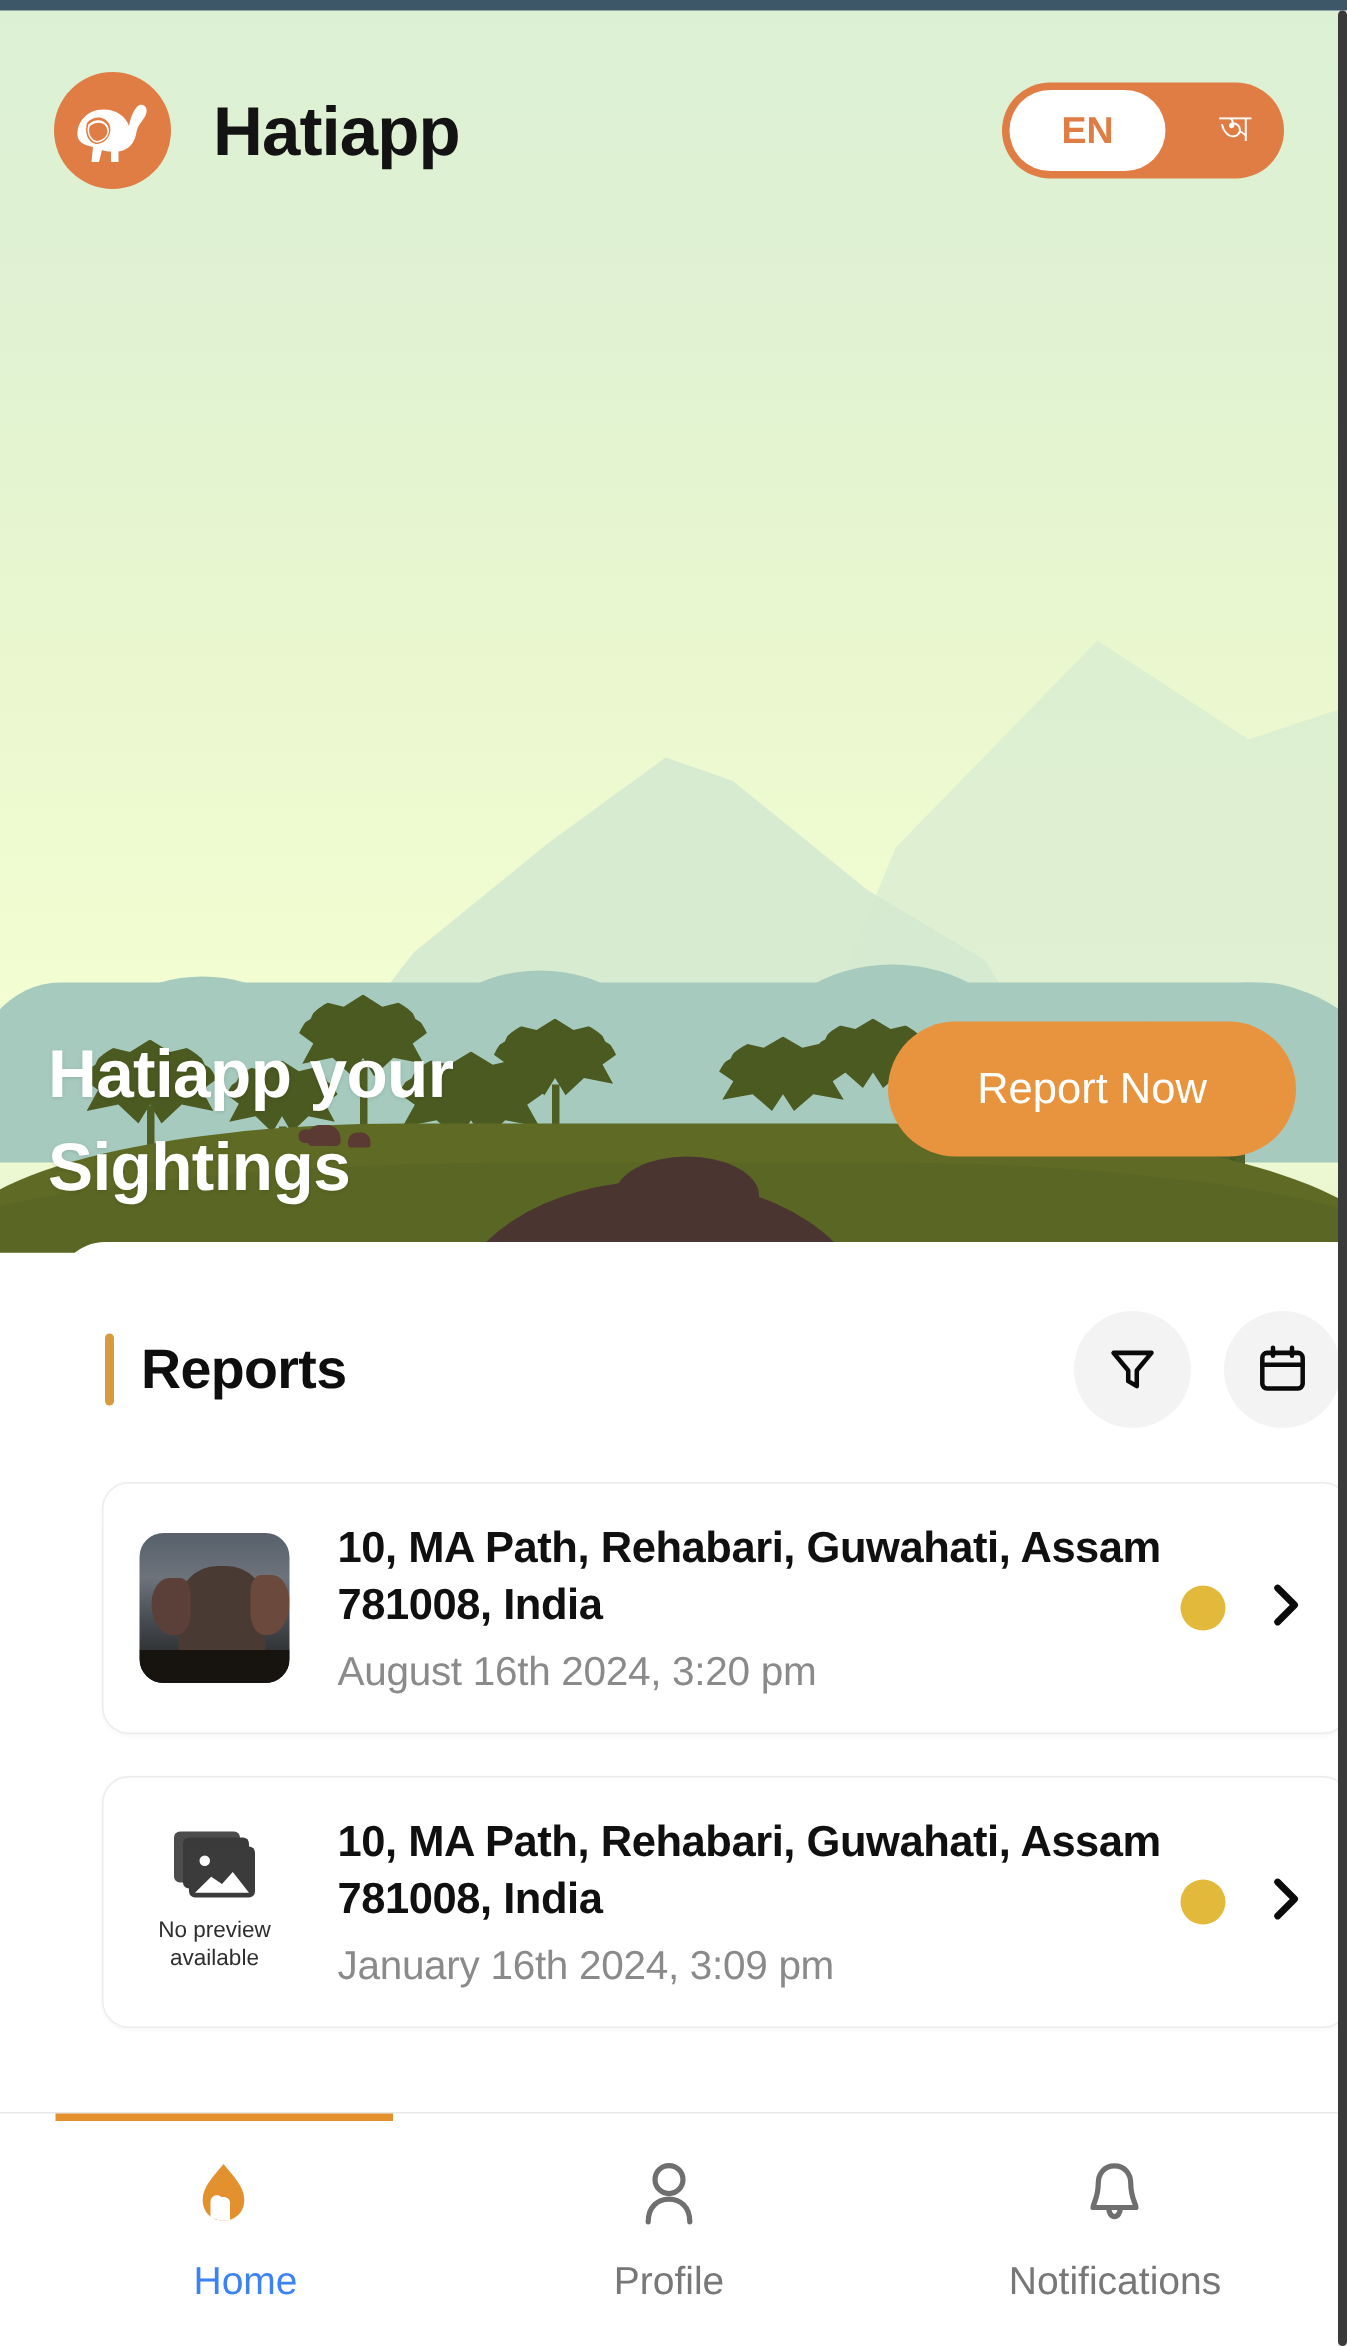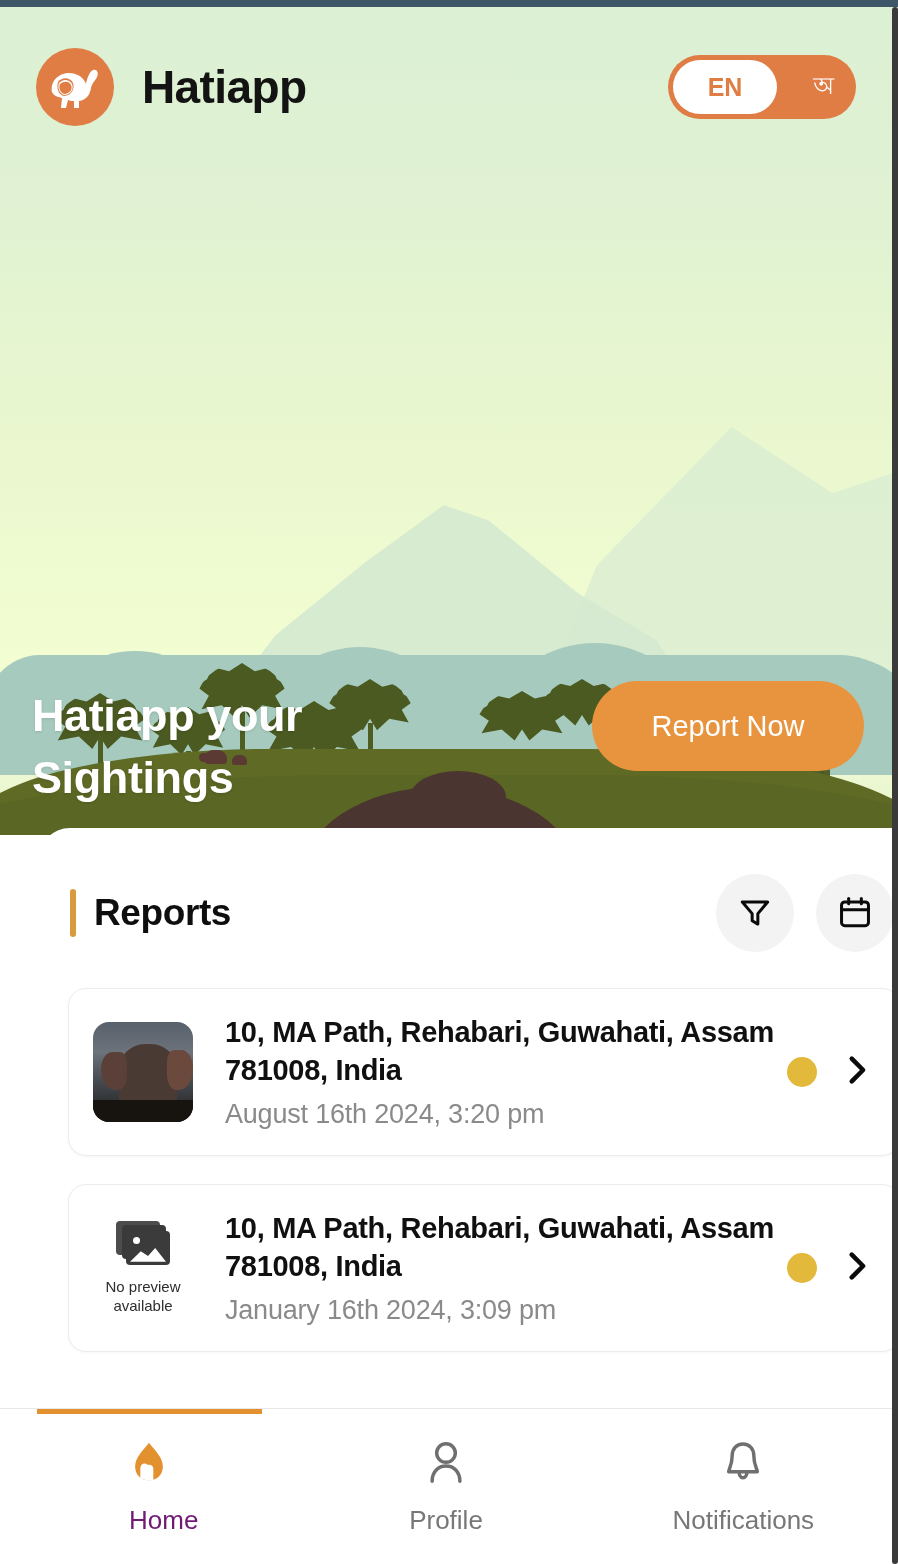--- a/index.html
+++ b/index.html
@@ -193,21 +193,21 @@
     position:absolute; left:0; bottom:0; width:892px; height:156px;
     background:#ffffff; border-top:1px solid #e8e8e8;
     display:flex; align-items:center; z-index:50;
   }
   .nav-indicator { position:absolute; top:0; left:37px; width:225px; height:5px; background:#e3902f; }
   .nav-item {
     flex:1 1 0; display:flex; flex-direction:column; align-items:center; justify-content:center;
     gap:16px; cursor:pointer; height:100%; background:none; border:none;
   }
   .nav-label { font-size:26px; color:#777777; }
-  .nav-item.active .nav-label { color:#701a75;margin-left:30px; }
+  .nav-item.active .nav-label { color:#3b82f6;margin-left:30px; }
 </style>
 </head>
 <body>
 
 <div id="app">
 
   <div class="status-strip"></div>
 
   <div class="hero">
     <div class="mountain-far"></div>

